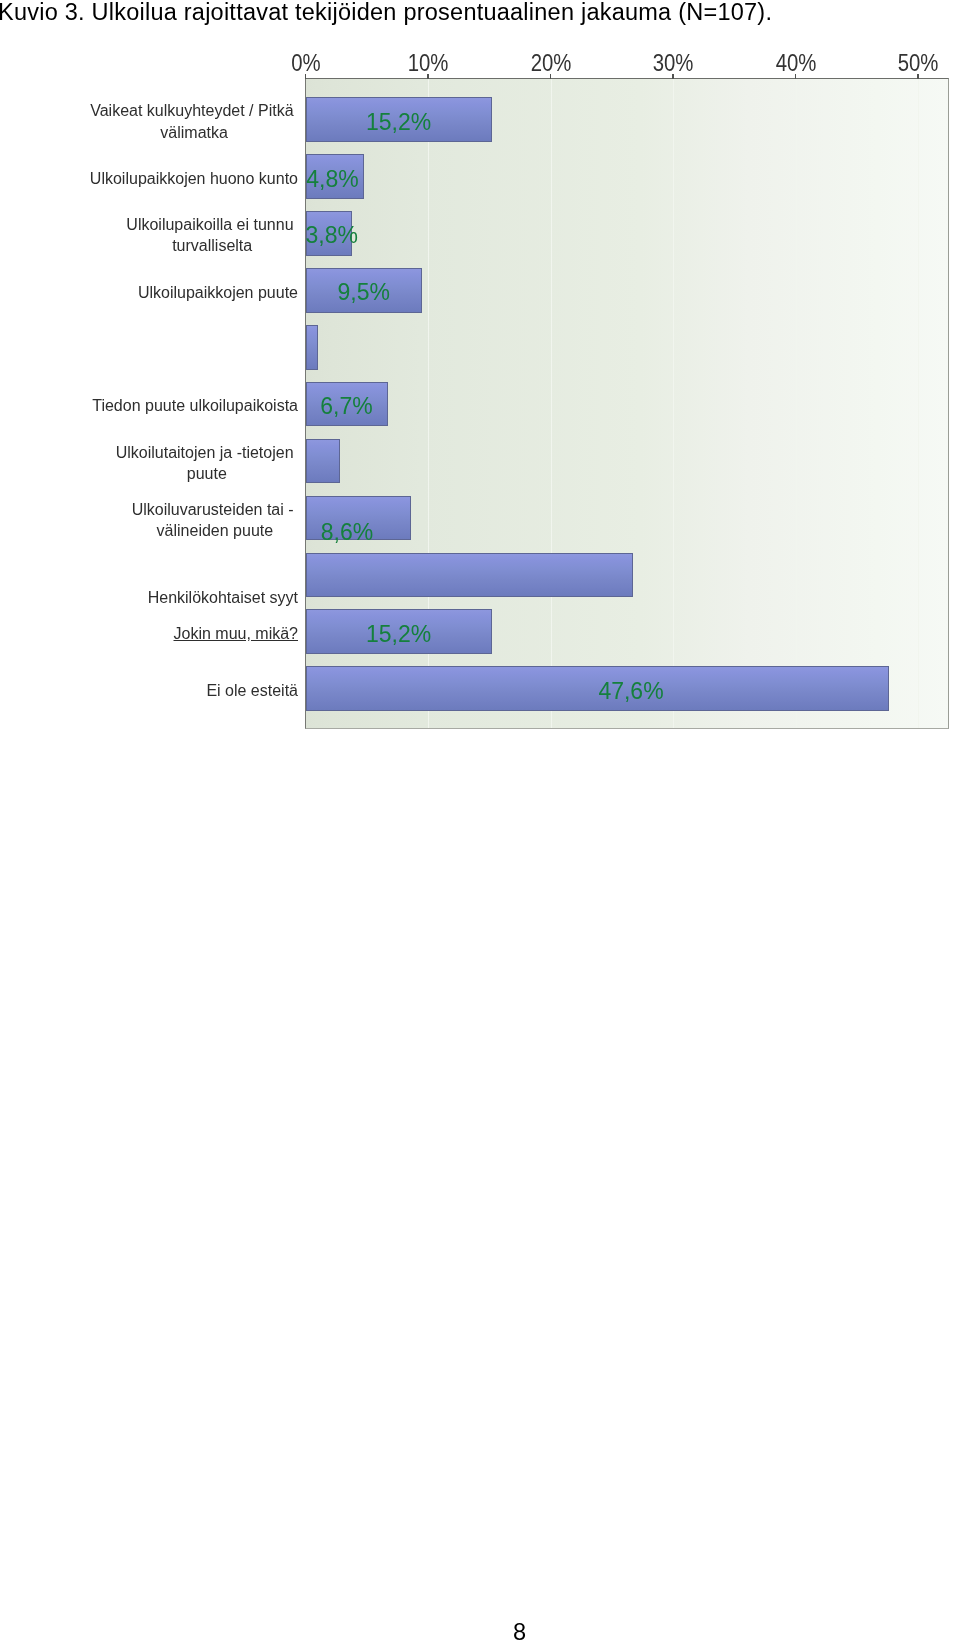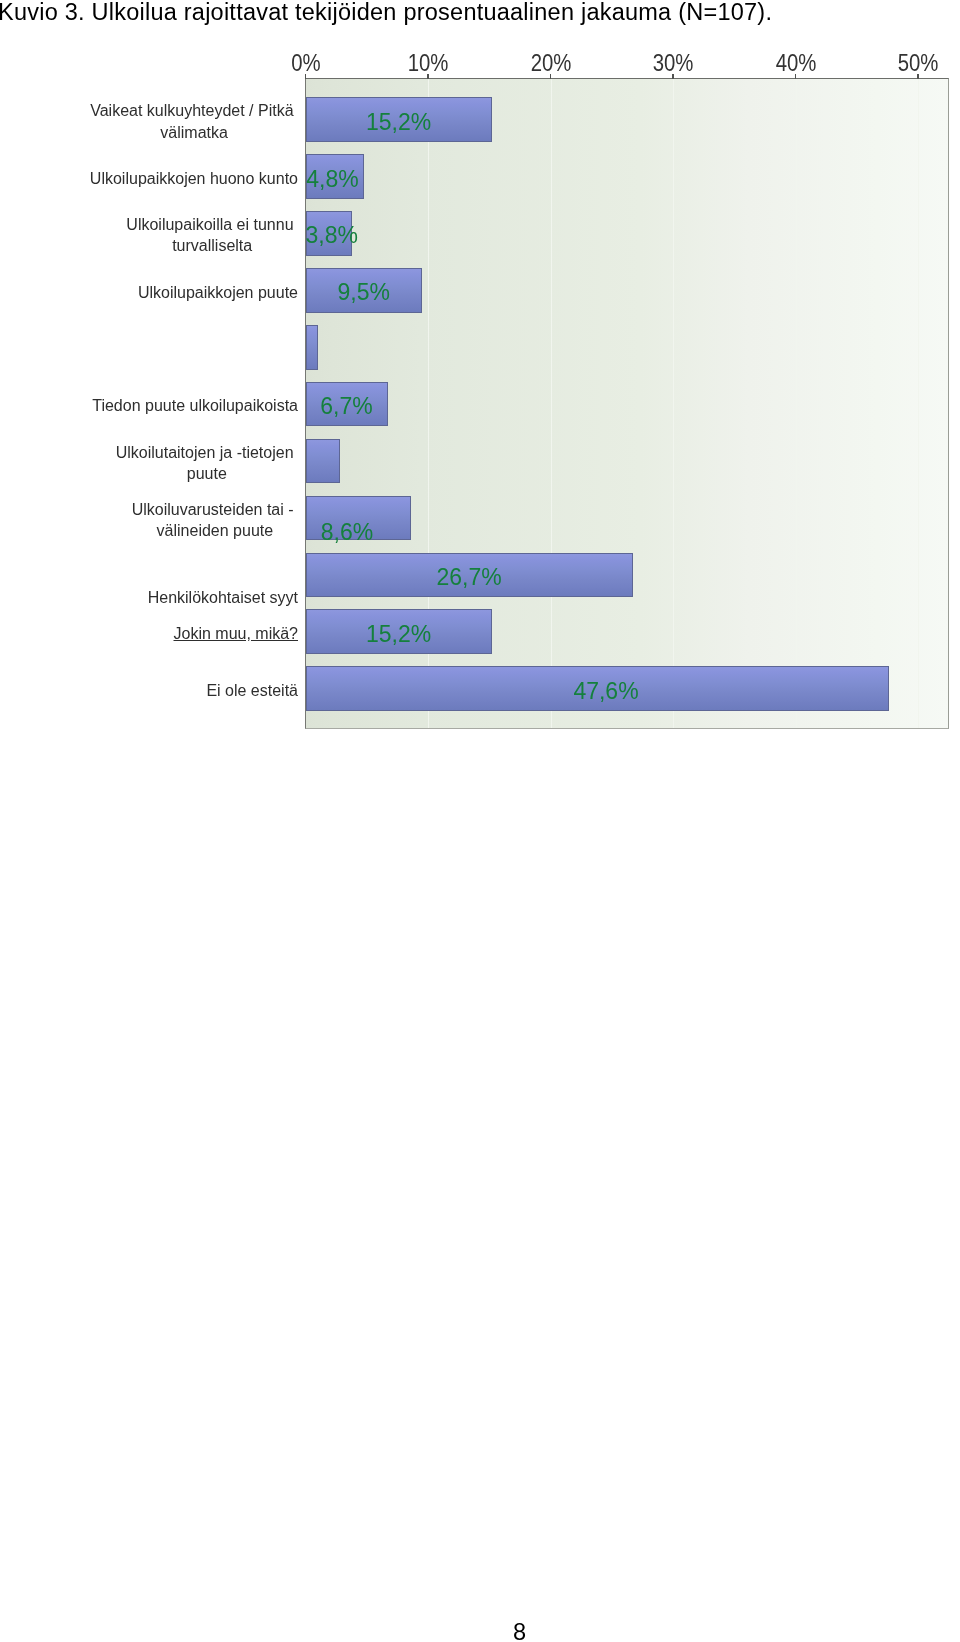--- a/index.html
+++ b/index.html
@@ -61,23 +61,22 @@
     <div class="bar" style="left: 305.5px; top: 324.96px; width: 12.25px; height: 44.6px;"></div>
     <div class="bar" style="left: 305.5px; top: 381.85px; width: 82.075px; height: 44.6px;"></div>
     <div class="blabel" style="left: 305.5px; top: 393.15px; width: 82.075px; text-align: center;">6,7%</div>
     <div class="catlabel" style="top: 395.45px;"><div style="height: 21.4px; line-height: 21.4px;">Tiedon puute ulkoilupaikoista</div></div>
     <div class="bar" style="left: 305.5px; top: 438.74px; width: 34.3px; height: 44.6px;"></div>
     <div class="catlabel" style="top: 441.64px;"><div style="height: 21.4px; line-height: 21.4px;">Ulkoilutaitojen ja -tietojen </div><div style="height: 21.4px; line-height: 21.4px;">puute</div></div>
     <div class="bar" style="left: 305.5px; top: 495.63px; width: 105.35px; height: 44.6px;"></div>
     <div class="blabel" style="left: 305.5px; top: 506.93px; width: 83px; text-align: center; margin-top: 12px;">8,6%</div>
     <div class="catlabel" style="top: 498.53px;"><div style="height: 21.4px; line-height: 21.4px;">Ulkoiluvarusteiden tai - </div><div style="height: 21.4px; line-height: 21.4px;">välineiden puute</div></div>
     <div class="bar" style="left: 305.5px; top: 552.52px; width: 327.075px; height: 44.6px;"></div>
-    <div class="blabel" style="left: 305.5px; top: 563.82px; width: 327.075px; text-align: center;">26,7%</div>
     <div class="catlabel" style="top: 566.12px; margin-top: 21px;"><div style="height: 21.4px; line-height: 21.4px;">Henkilökohtaiset syyt</div></div>
     <div class="bar" style="left: 305.5px; top: 609.41px; width: 186.2px; height: 44.6px;"></div>
     <div class="blabel" style="left: 305.5px; top: 620.71px; width: 186.2px; text-align: center;">15,2%</div>
     <div class="catlabel" style="top: 623.01px;"><div style="height: 21.4px; line-height: 21.4px; text-decoration: underline;">Jokin muu, mikä?</div></div>
     <div class="bar" style="left: 305.5px; top: 666.3px; width: 583.1px; height: 44.6px;"></div>
-    <div class="blabel" style="left: 305.5px; top: 677.6px; width: 601px; text-align: center;">47,6%</div>
+    <div class="blabel" style="left: 305.5px; top: 677.6px; width: 601px; text-align: center; padding-left: 25px;">47,6%</div>
     <div class="catlabel" style="top: 679.9px;"><div style="height: 21.4px; line-height: 21.4px;">Ei ole esteitä</div></div>
   </div>
 
 <div class="page-number">8</div>
 
 </body></html>

